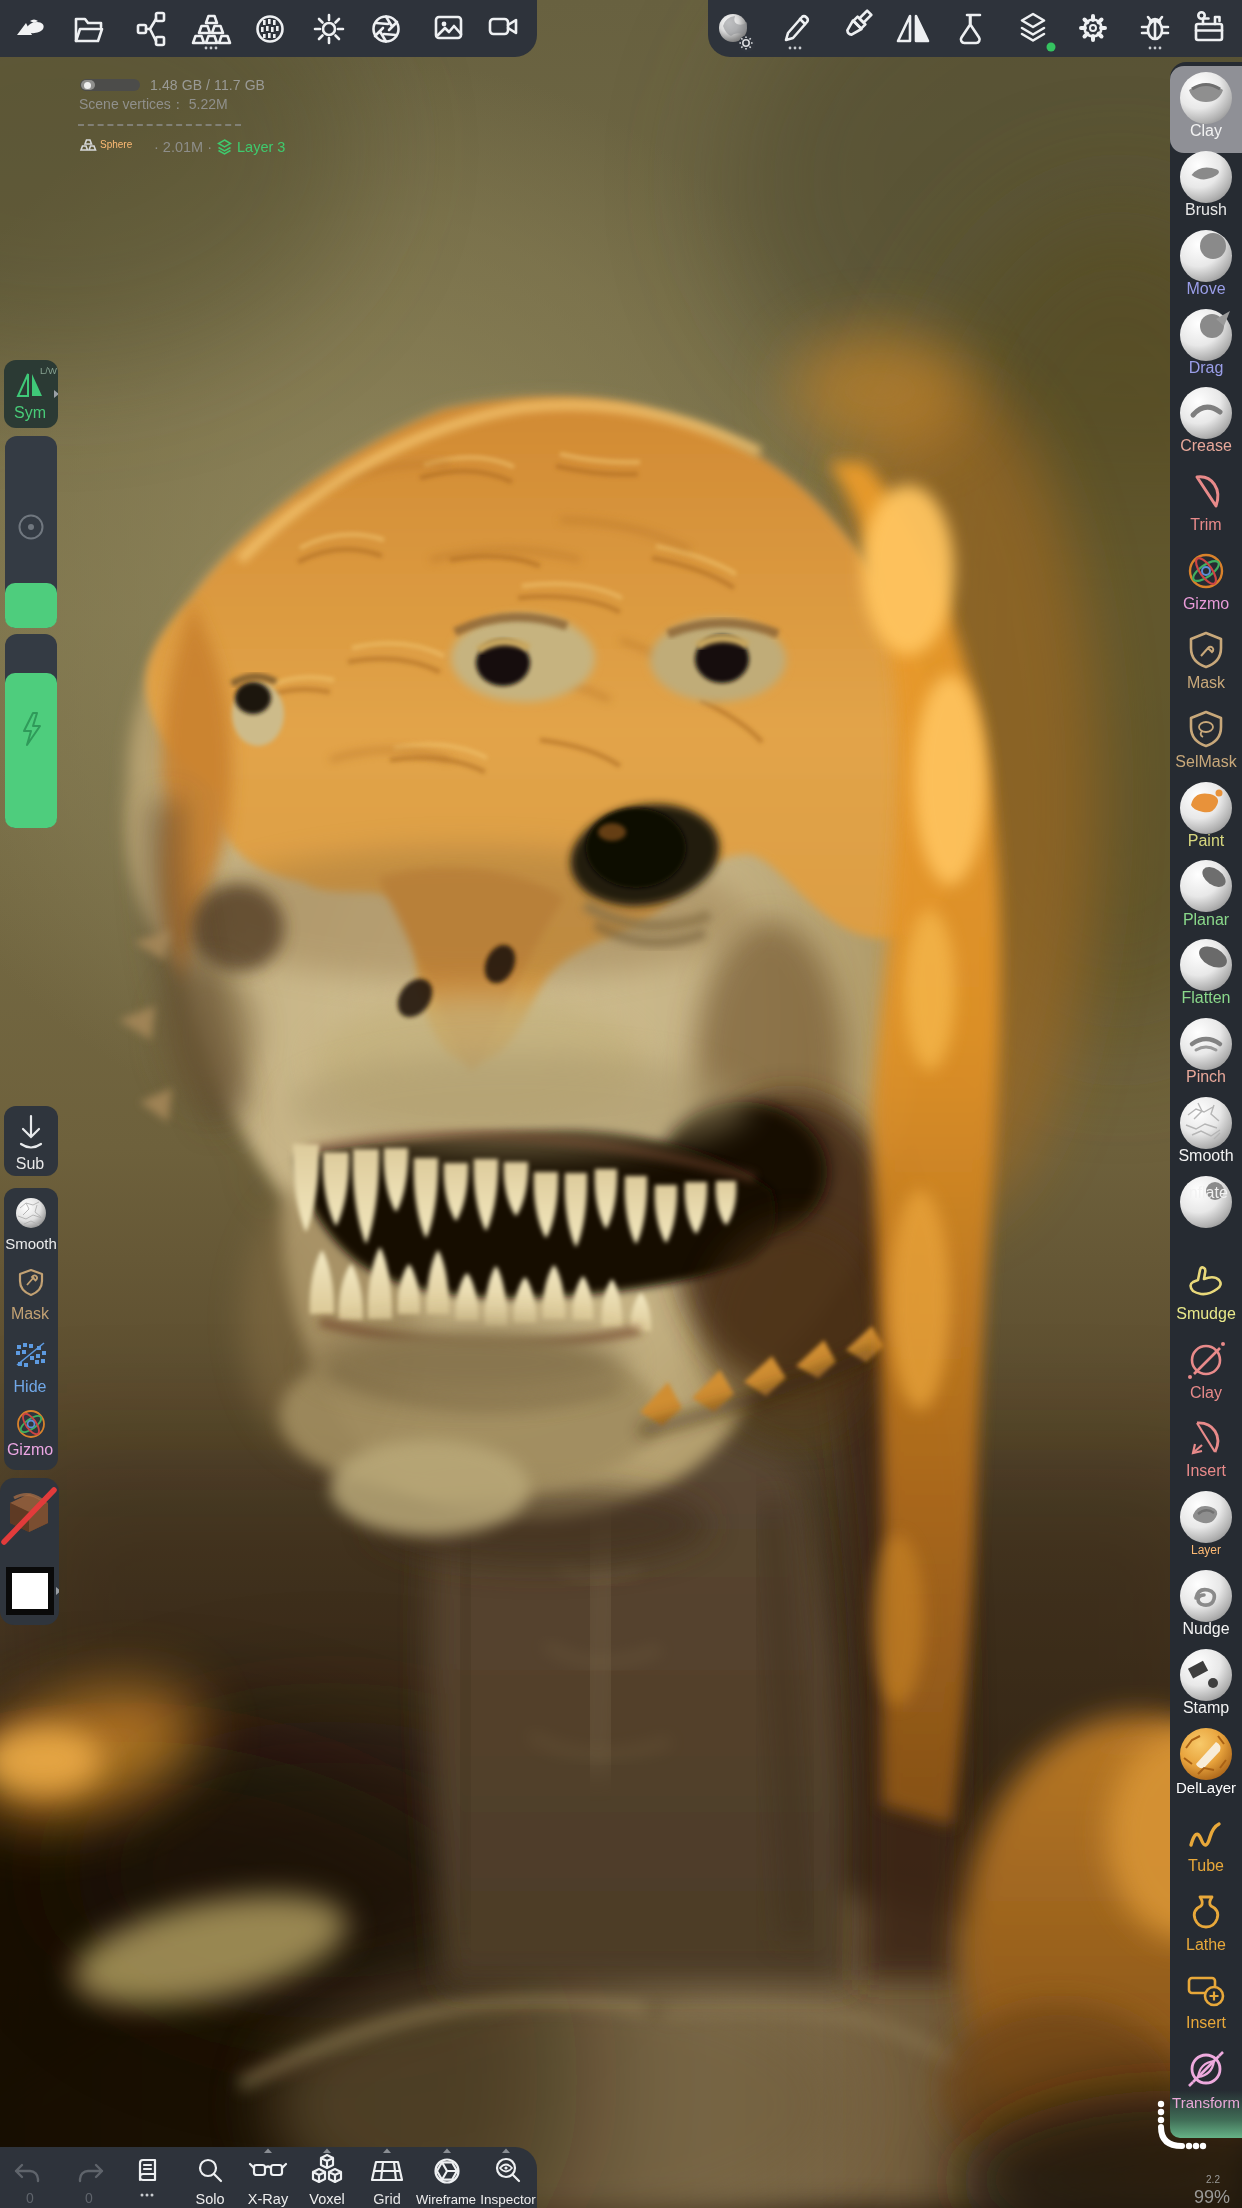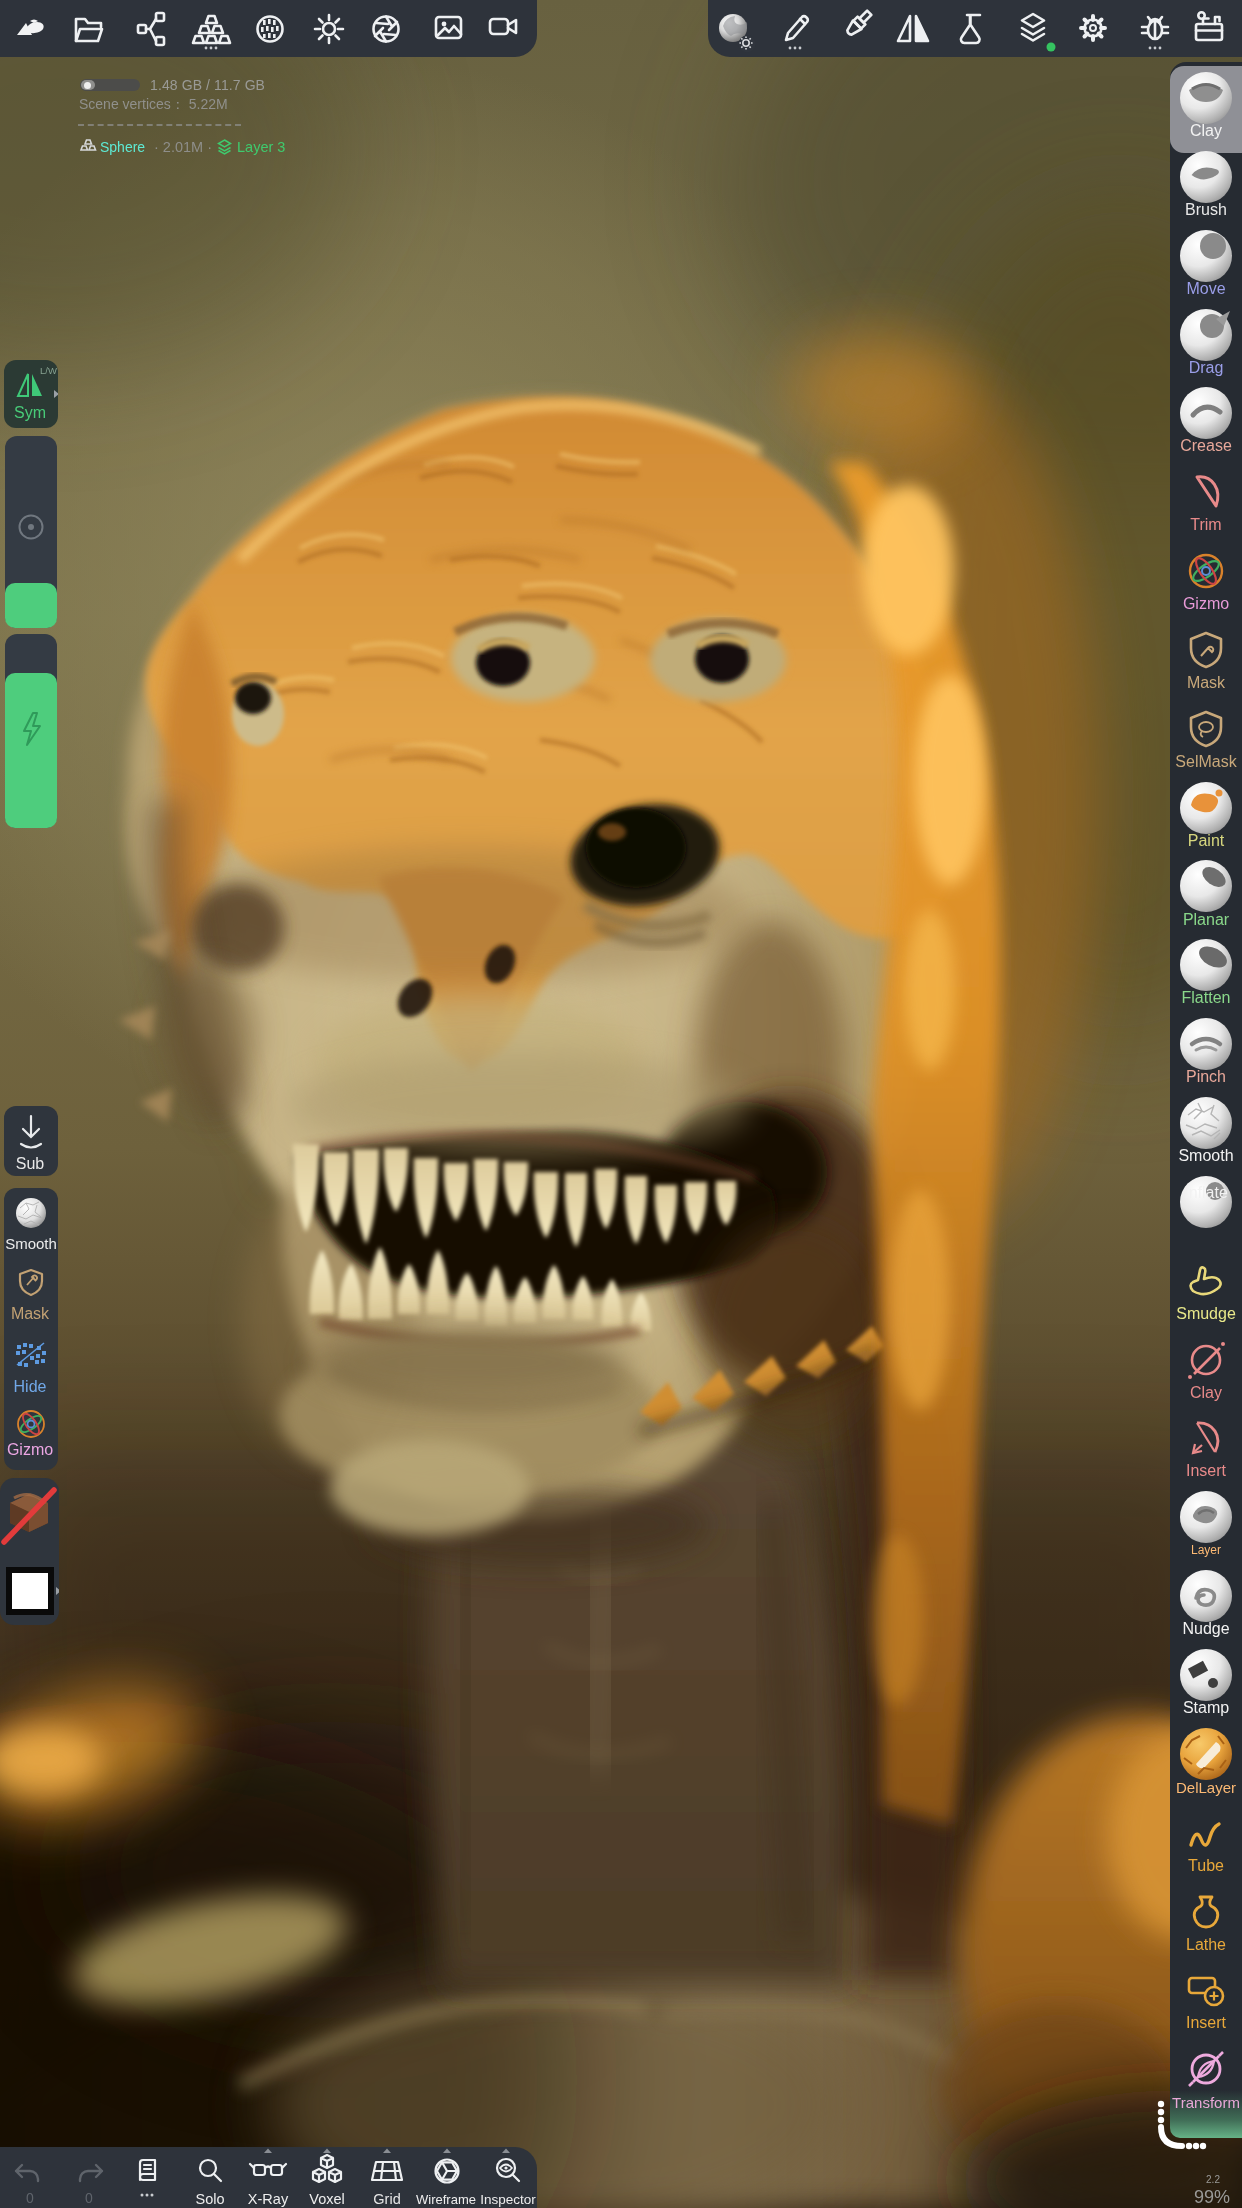--- a/index.html
+++ b/index.html
@@ -393,21 +393,21 @@
 <div class="abs" style="left:81px;top:80px;width:14px;height:10px;background:#8f8f8d;border-radius:5px"></div>
 <div class="abs" style="left:84px;top:82px;width:7px;height:7px;background:#efefef;border-radius:50%"></div>
 <div class="abs" style="left:150px;top:77px;font-size:14px;color:#9a9a96;letter-spacing:0.1px">1.48 GB / 11.7 GB</div>
 <div class="abs" style="left:79px;top:96px;font-size:14px;color:#90908c">Scene vertices：  5.22M</div>
 <div class="abs" style="left:78px;top:124px;width:163px;border-top:2px dashed #8a8a85;opacity:0.8"></div>
 <svg class="abs" style="left:78px;top:137px" width="20" height="18" viewBox="0 0 20 18">
 <g stroke="#d6d8da" stroke-width="1.6" fill="none">
 <path d="M7,7 l1.5,-4 h3.5 l1.5,4 Z M3,13 l1.5,-4 h3.5 l1.5,4 Z M11,13 l1.5,-4 h3.5 l1.5,4 Z"></path>
 </g>
     </svg>
-<div class="abs" style="left:100px;top:139px;font-size:14px;color:#5eead4">Sphere</div>
+<div class="abs" style="left:100px;top:139px;font-size:10px;color:#fdba74">Sphere</div>
 <div class="abs" style="left:154px;top:139px;font-size:14.5px;color:#8e8e8a">· 2.01M ·</div>
 <svg class="abs" style="left:216px;top:138px" width="17" height="17" viewBox="0 0 17 17">
 <g stroke="#3fca6e" stroke-width="1.5" fill="none">
 <path d="M8.5,2 l6,3.5 -6,3.5 -6,-3.5 Z M2.5,9.5 l6,3.5 6,-3.5 M2.5,12.5 l6,3.5 6,-3.5"></path>
 </g>
     </svg>
 <div class="abs" style="left:237px;top:139px;font-size:14.5px;color:#3fca6e">Layer 3</div>
 
 <div class="abs" style="left:4px;top:360px;width:54px;height:68px;background:#2b3a34;border-radius:12px"></div>
 <svg class="abs" style="left:4px;top:360px" width="54" height="68" viewBox="0 0 54 68">
@@ -654,21 +654,21 @@
 <div class="abs lbl" style="left:1206px;top:998px;font-size:16px;color:#8ad88a">Flatten</div>
 <div class="abs lbl" style="left:1206px;top:1077px;font-size:16px;color:#e8a89a">Pinch</div>
 <div class="abs lbl" style="left:1206px;top:1156px;font-size:16px;color:#f2f2f2">Smooth</div>
 <div class="abs lbl" style="left:1206px;top:1193px;font-size:16px;color:#f2f2f2">Inflate</div>
 <div class="abs lbl" style="left:1206px;top:1314px;font-size:16px;color:#e8e88a">Smudge</div>
 <div class="abs lbl" style="left:1206px;top:1393px;font-size:16px;color:#e88a8a">Clay</div>
 <div class="abs lbl" style="left:1206px;top:1471px;font-size:16px;color:#e88a8a">Insert</div>
 <div class="abs lbl" style="left:1206px;top:1550px;font-size:12px;color:#fdba74">Layer</div>
 <div class="abs lbl" style="left:1206px;top:1629px;font-size:16px;color:#f2f2f2">Nudge</div>
 <div class="abs lbl" style="left:1206px;top:1708px;font-size:16px;color:#f2f2f2">Stamp</div>
-<div class="abs lbl" style="left:1206px;top:1787px;font-size:15px;color:#fdba74">DelLayer</div>
+<div class="abs lbl" style="left:1206px;top:1787px;font-size:15px;color:#ffffff">DelLayer</div>
 <div class="abs lbl" style="left:1206px;top:1866px;font-size:16px;color:#e8a83a">Tube</div>
 <div class="abs lbl" style="left:1206px;top:1945px;font-size:16px;color:#e8a83a">Lathe</div>
 <div class="abs lbl" style="left:1206px;top:2023px;font-size:16px;color:#e8a83a">Insert</div>
 <div class="abs lbl" style="left:1206px;top:2102px;font-size:15px;color:#e8a8d8">Transform</div>
 <svg class="abs" style="left:1140px;top:2080px" width="102" height="128" viewBox="0 0 102 128">
 <g fill="#ffffff">
         <circle cx="21" cy="24" r="3.2"></circle>
         <circle cx="21" cy="32" r="3.2"></circle>
         <circle cx="21" cy="40" r="3.2"></circle>
 <circle cx="49" cy="66" r="3.2"></circle>

